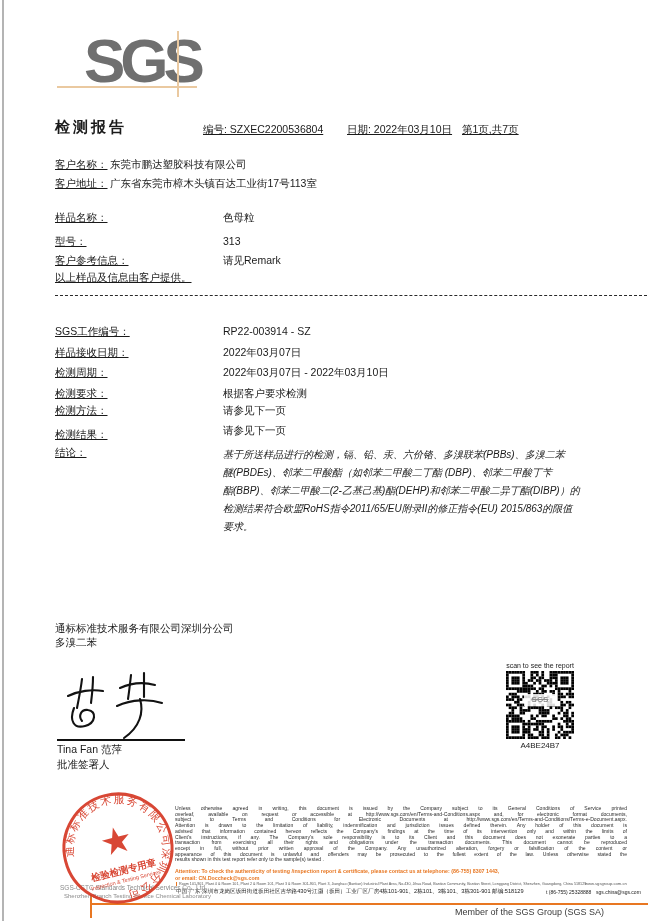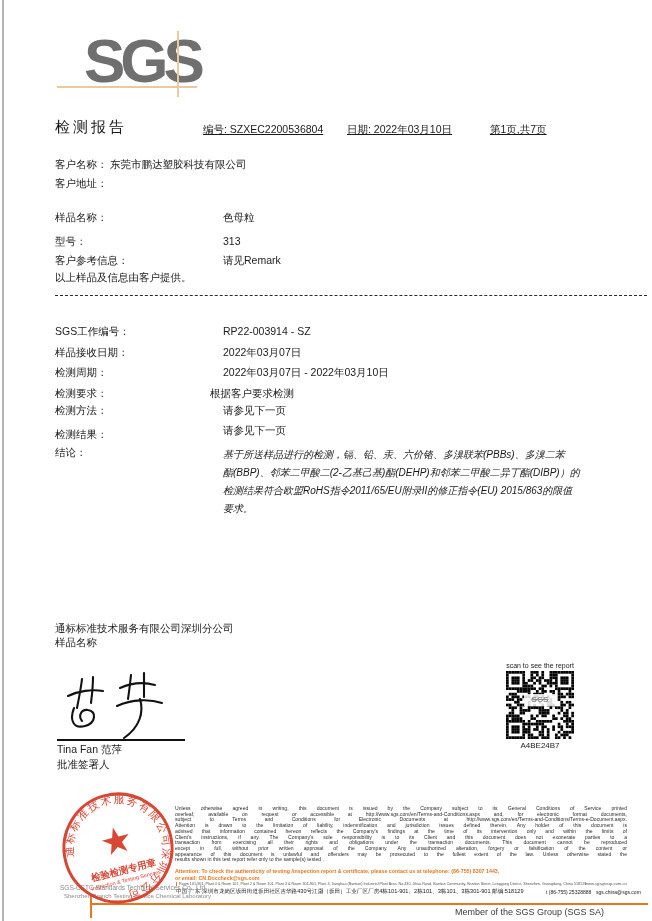--- a/index.html
+++ b/index.html
@@ -7,28 +7,28 @@
         font-family:"Liberation Sans","DejaVu Sans",sans-serif;color:#1a1a1a;}
   .abs{position:absolute;white-space:nowrap;}
   
   #edge-line{left:2px;top:0;width:2px;height:921px;background:#b4b4b4;}
   
   #logo-text{left:84px;top:34px;font-size:62px;font-weight:bold;color:#6f6f6f;
              letter-spacing:-5px;line-height:54px;transform:scaleY(1.0);}
   #logo-hline{left:57px;top:86px;width:140px;height:2px;background:#eac9a0;}
   #logo-vline{left:177px;top:31px;width:2px;height:66px;background:#eac9a0;}
   
-  #report-title{left:55px;top:118px;font-size:15px;font-weight:normal;letter-spacing:3px;}
+  #report-title{left:55px;top:118px;font-size:15px;font-weight:bold;letter-spacing:3px;}
   .hdr{font-size:10.5px;text-decoration:underline;}
   #report-no{left:203px;top:123px;}
   #report-date{left:347px;top:123px;}
-  #page-info{left:462px;top:123px;margin-left:28px;}
+  #page-info{left:462px;top:123px;}
   
   .lbl,.val{font-size:10.5px;}
-  .row-label{left:55px;}
+  .row-label{left:55px;text-decoration:underline;}
   #dashed-line{left:55px;top:295px;width:592px;height:0;border-top:1.6px dashed #2a2a2a;}
   
   .concl-line{font-size:10px;line-height:18px;font-style:italic;}
   
   #sig-underline{left:57px;top:739px;width:128px;height:2px;background:#111;}
   
   #qr-caption{left:498px;top:662px;width:84px;text-align:center;font-size:7px;color:#222;}
   #qr-box{left:506px;top:671px;width:68px;height:68px;}
   #qr-center{left:524px;top:694px;width:32px;height:12px;background:rgba(255,255,255,.85);
              font-size:8px;font-weight:bold;color:#8a8a8a;text-align:center;line-height:12px;
@@ -66,52 +66,54 @@
   <div class="abs" id="logo-vline"></div>
 
   <div class="abs" id="report-title">检测报告</div>
   <div class="abs hdr" id="report-no">编号: SZXEC2200536804</div>
   <div class="abs hdr" id="report-date">日期: 2022年03月10日</div>
   <div class="abs hdr" id="page-info">第1页,共7页</div>
 
   <div class="abs lbl row-label" style="top:158px">客户名称：</div>
   <div class="abs val" style="left:110px;top:158px">东莞市鹏达塑胶科技有限公司</div>
   <div class="abs lbl row-label" style="top:177px">客户地址：</div>
+  <div class="abs val" style="left:110px;top:177px">广东省东莞市樟木头镇百达工业街17号113室</div>
   <div class="abs lbl row-label" style="top:211px">样品名称：</div>
   <div class="abs val" style="left:223px;top:211px">色母粒</div>
   <div class="abs lbl row-label" style="top:235px">型号：</div>
   <div class="abs val" style="left:223px;top:235px">313</div>
   <div class="abs lbl row-label" style="top:254px">客户参考信息：</div>
   <div class="abs val" style="left:223px;top:254px">请见Remark</div>
   <div class="abs lbl row-label" style="top:271px">以上样品及信息由客户提供。</div>
 
   <div class="abs" id="dashed-line"></div>
 
   <div class="abs lbl row-label" style="top:325px">SGS工作编号：</div>
   <div class="abs val" style="left:223px;top:325px">RP22-003914 - SZ</div>
   <div class="abs lbl row-label" style="top:346px">样品接收日期：</div>
   <div class="abs val" style="left:223px;top:346px">2022年03月07日</div>
   <div class="abs lbl row-label" style="top:366px">检测周期：</div>
   <div class="abs val" style="left:223px;top:366px">2022年03月07日 - 2022年03月10日</div>
   <div class="abs lbl row-label" style="top:387px">检测要求：</div>
-  <div class="abs val" style="left:210px;top:387px">根据客户要求检测</div>
+  <div class="abs val" style="left:223px;top:387px">根据客户要求检测</div>
   <div class="abs lbl row-label" style="top:404px">检测方法：</div>
   <div class="abs val" style="left:223px;top:404px">请参见下一页</div>
   <div class="abs lbl row-label" style="top:428px">检测结果：</div>
   <div class="abs val" style="left:223px;top:424px">请参见下一页</div>
   <div class="abs lbl row-label" style="top:446px">结论：</div>
   <div class="abs" style="left:223px;top:446px">
       <div class="concl-line">基于所送样品进行的检测，镉、铅、汞、六价铬、多溴联苯(PBBs)、多溴二苯</div>
+      <div class="concl-line">醚(PBDEs)、邻苯二甲酸酯（如邻苯二甲酸二丁酯 (DBP)、邻苯二甲酸丁苄</div>
       <div class="concl-line">酯(BBP)、邻苯二甲酸二(2-乙基己基)酯(DEHP)和邻苯二甲酸二异丁酯(DIBP)）的</div>
       <div class="concl-line">检测结果符合欧盟RoHS指令2011/65/EU附录II的修正指令(EU) 2015/863的限值</div>
       <div class="concl-line">要求。</div>
     </div>
 
   <div class="abs lbl" style="left:55px;top:622px">通标标准技术服务有限公司深圳分公司</div>
-  <div class="abs lbl" style="left:55px;top:636px">样品名称</div>
+  <div class="abs lbl" style="left:55px;top:636px">多溴二苯</div>
   <svg class="abs" style="left:60px;top:666px" width="120" height="76" viewBox="0 0 120 76">
     <g fill="none" stroke="#121212" stroke-width="2.1" stroke-linecap="round">
       <path d="M8,30 C18,25 32,23 43,25"></path>
       <path d="M22,13 C21,22 19,32 17,42"></path>
       <path d="M33,11 C33,20 32,29 31,37"></path>
       <path d="M14,42 C9,55 14,63 25,60 C36,57 37,45 28,44 C21,43 18,50 22,55"></path>
       <path d="M60,22 C71,17 84,16 95,19"></path>
       <path d="M71,9 C70,18 69,27 68,33"></path>
       <path d="M84,7 C84,16 84,25 84,31"></path>
       <path d="M57,40 C72,33 90,33 102,37"></path>

